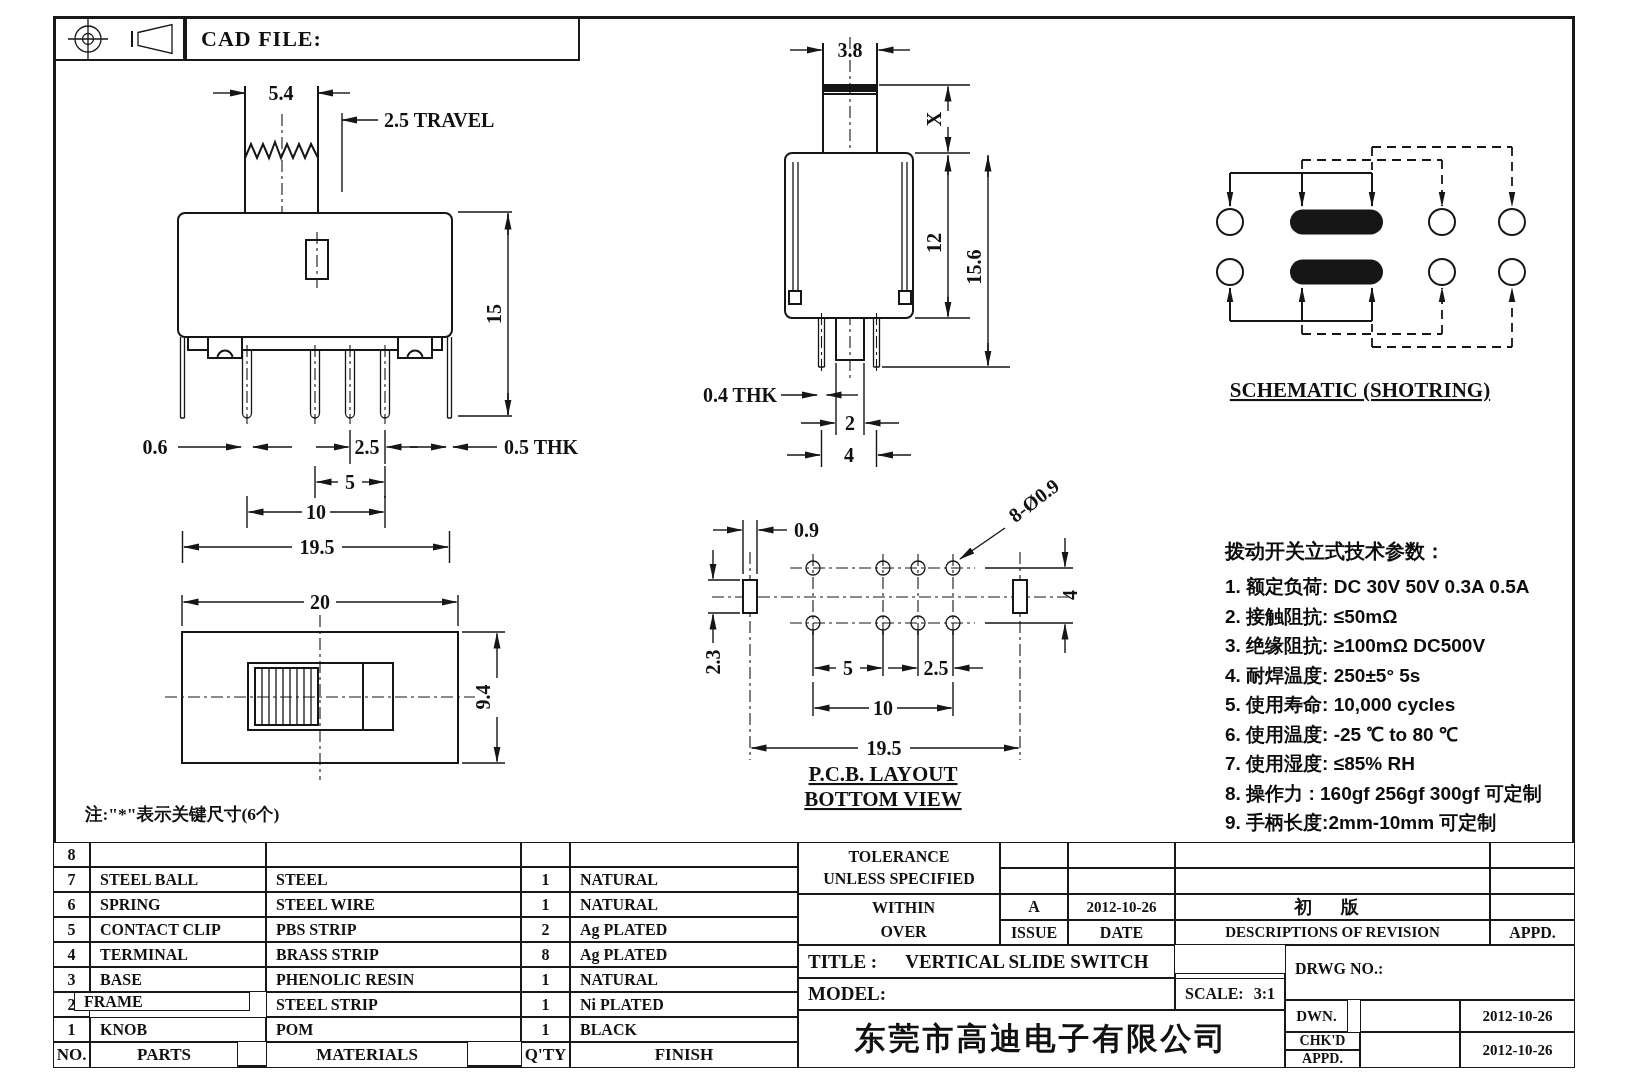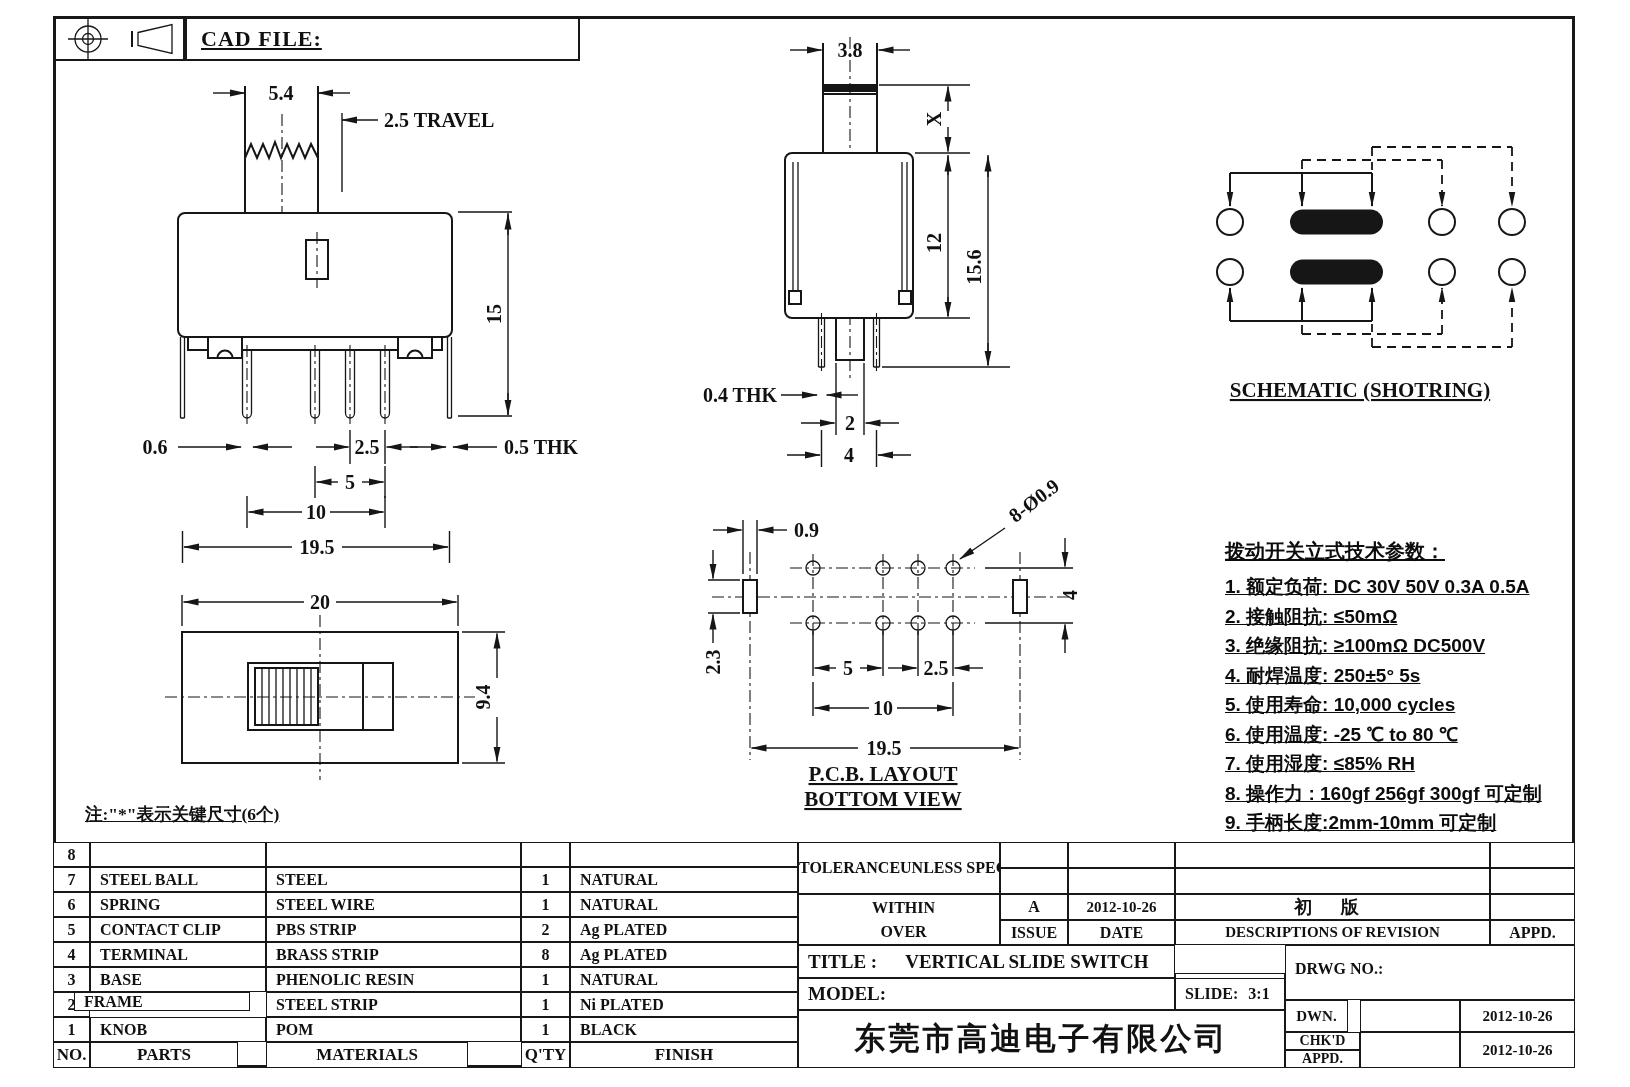--- a/index.html
+++ b/index.html
@@ -1,28 +1,28 @@
 <!DOCTYPE html>
 <html><head>
 <meta charset="utf-8">
 <style>
   html,body{margin:0;padding:0;background:#fff;}
   .page{position:relative;width:1630px;height:1087px;background:#ffffff;overflow:hidden;
         font-family:"Liberation Serif",serif;color:#111;}
-  .abs{position:absolute;text-decoration:underline;}
+  .abs{position:absolute;}
   .border-rect{left:53px;top:16px;width:1516px;height:1046px;border:3px solid #181818;}
   .hdrbox{top:16px;height:45px;border:2.5px solid #181818;box-sizing:border-box;display:flex;align-items:center;}
   .cadfile-box{left:185px;width:395px;padding-left:14px;font-weight:bold;font-size:22px;letter-spacing:1px;}
   .symbox{left:53px;width:132px;justify-content:center;}
   
   .tc{position:absolute;box-sizing:border-box;border:1.6px solid #181818;background:#fff;
       display:flex;align-items:center;font-weight:bold;font-size:16px;overflow:hidden;white-space:nowrap;}
   .tc.c{justify-content:center;text-align:center;}
   .tc.l{padding-left:9px;}
-  .tc.col2l{flex-direction:row;justify-content:space-between;line-height:22px;align-items:center;}
+  .tc.col2l{flex-direction:column;justify-content:center;line-height:22px;align-items:center;}
   .tc.col2{flex-direction:column;justify-content:center;line-height:24px;}
   .tc.col2 span{display:block;}
   .bigco{font-family:"Liberation Sans",sans-serif;font-size:31px;letter-spacing:3px;justify-content:center;}
   .rev{letter-spacing:12px;font-size:18px;}
   
   .params{left:1183px;top:538px;width:400px;font-family:"Liberation Sans",sans-serif;font-weight:bold;
           font-size:19px;color:#0c0c0c;margin-left:42px;}
   .params .t{font-size:20px;margin-bottom:7px;}
   .params .it{line-height:29.5px;}
   .note{left:85px;top:802px;font-weight:bold;font-size:17.5px;}
@@ -406,21 +406,21 @@
     <span style="width:28px"></span>
     <span>VERTICAL SLIDE SWITCH</span>
   </div>
   <div class="tc l" style="left:1175px;top:973px;width:110px;height:33px">
     <span>UNIT :</span>
     <span style="width:12px"></span>
     <span>mm</span>
   </div>
   <div class="tc l" style="left:798px;top:978px;width:377px;height:32px;font-size:19px">MODEL:</div>
   <div class="tc l" style="left:1175px;top:978px;width:110px;height:32px">
-    <span>SLIDE:</span>
+    <span>SCALE:</span>
     <span style="width:10px"></span>
     <span>3:1</span>
   </div>
   <div class="tc bigco" style="left:798px;top:1010px;width:487px;height:58px">东莞市高迪电子有限公司</div>
 
   <div class="tc l" style="left:1285px;top:945px;width:290px;height:55px;align-items:flex-start;padding-top:14px">DRWG NO.:</div>
   <div class="tc c" style="left:1285px;top:1000px;width:63px;height:32px;font-size:15px">DWN.</div>
   <div class="tc" style="left:1360px;top:1000px;width:100px;height:32px"></div>
   <div class="tc c" style="left:1460px;top:1000px;width:115px;height:32px;font-size:15px">2012-10-26</div>
   <div class="tc c" style="left:1285px;top:1032px;width:75px;height:18px;font-size:14px">CHK'D</div>

